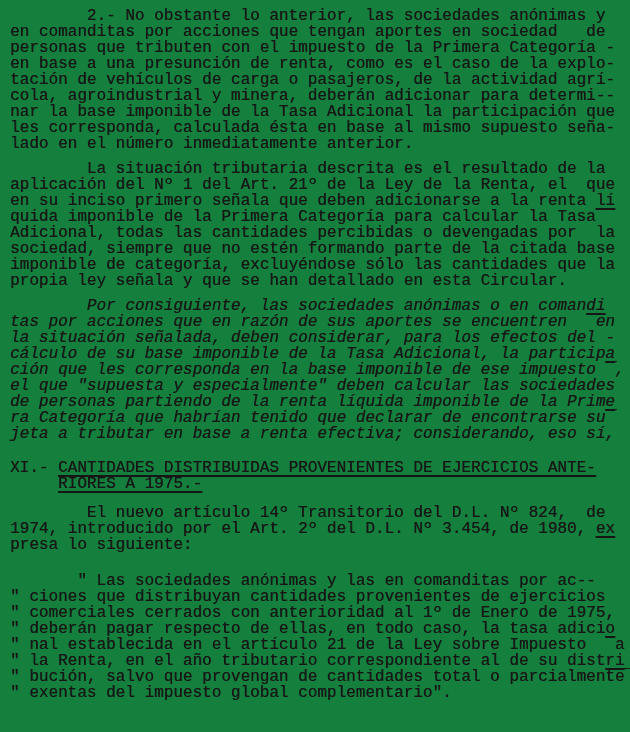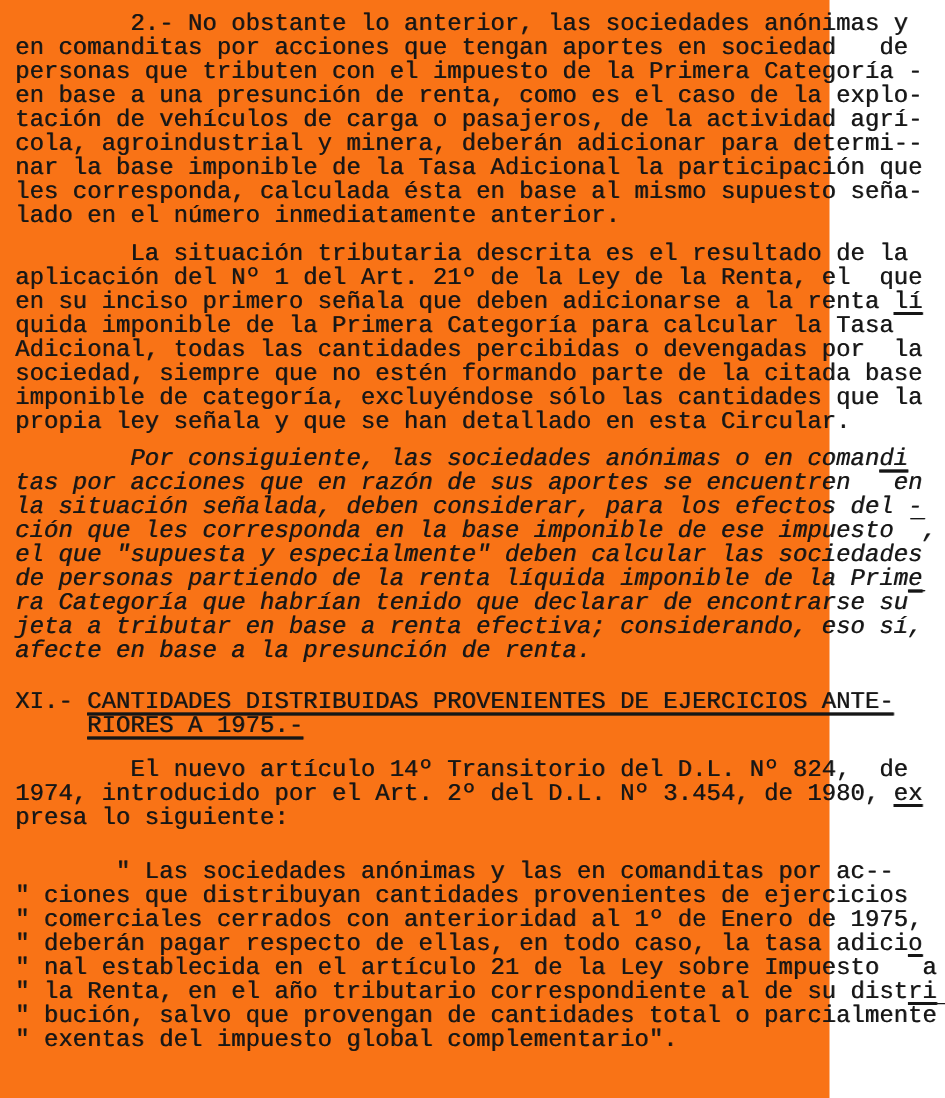--- a/index.html
+++ b/index.html
@@ -1,21 +1,21 @@
 <!DOCTYPE html>
 <html><head>
 <meta charset="utf-8">
 <style>
   html,body{margin:0;padding:0;background:#ffffff;}
   body{width:630px;height:732px;overflow:hidden;}
   .page{
     box-sizing:border-box;
-    width:553px;height:732px;
+    width:630px;height:732px;
     padding:8px 4px 0 10px;
-    background:#f97316;
+    background:#15803d;
     font-family:"Liberation Mono","DejaVu Sans Mono",monospace;
     font-size:16px;
     line-height:16px;
     color:#161616;
     text-shadow:0.45px 0 0 rgba(22,22,22,0.7);
   }
   .para{margin:0 0 9px 0;}
   .para.gap-lg{margin-bottom:18px;font-style:italic;}
   .heading{margin:0 0 13px 0;}
   .para.pre-quote{margin-bottom:20px;}
@@ -52,26 +52,26 @@
       <div class="line">Adicional, todas las cantidades percibidas o devengadas por  la</div>
       <div class="line">sociedad, siempre que no estén formando parte de la citada base</div>
       <div class="line">imponible de categoría, excluyéndose sólo las cantidades que la</div>
       <div class="line">propia ley señala y que se han detallado en esta Circular.</div>
     </div>
 
   <div class="para gap-lg">
       <div class="line">        Por consiguiente, las sociedades anónimas o en coman<u>di</u></div>
       <div class="line">tas por acciones que en razón de sus aportes se encuentren   en</div>
       <div class="line">la situación señalada, deben considerar, para los efectos del -</div>
+      <div class="line">cálculo de su base imponible de la Tasa Adicional, la particip<u>a</u></div>
       <div class="line">ción que les corresponda en la base imponible de ese impuesto ¯,</div>
       <div class="line">el que "supuesta y especialmente" deben calcular las sociedades</div>
       <div class="line">de personas partiendo de la renta líquida imponible de la Prim<u>e</u></div>
       <div class="line">ra Categoría que habrían tenido que declarar de encontrarse su¯</div>
       <div class="line">jeta a tributar en base a renta efectiva; considerando, eso sí,</div>
-      <div class="line">afecte en base a la presunción de renta.</div>
     </div>
 
   <div class="heading">
       <div class="line">XI.- <u>CANTIDADES DISTRIBUIDAS PROVENIENTES DE EJERCICIOS ANTE-</u></div>
       <div class="line">     <u>RIORES A 1975.-</u></div>
     </div>
 
   <div class="para pre-quote">
       <div class="line">        El nuevo artículo 14º Transitorio del D.L. Nº 824,  de</div>
       <div class="line">1974, introducido por el Art. 2º del D.L. Nº 3.454, de 1980, <u>ex</u></div>

